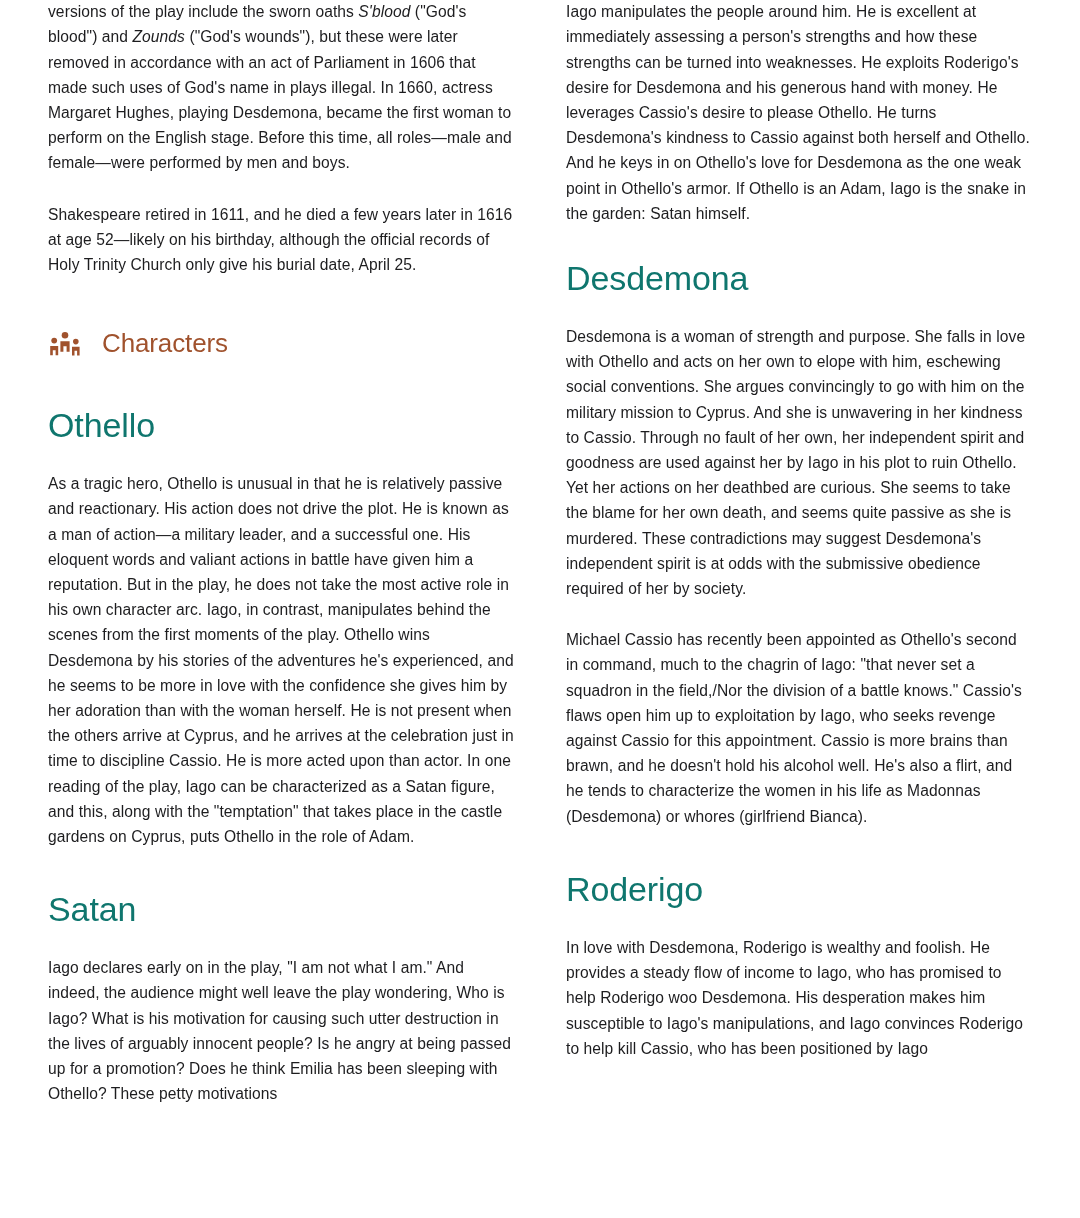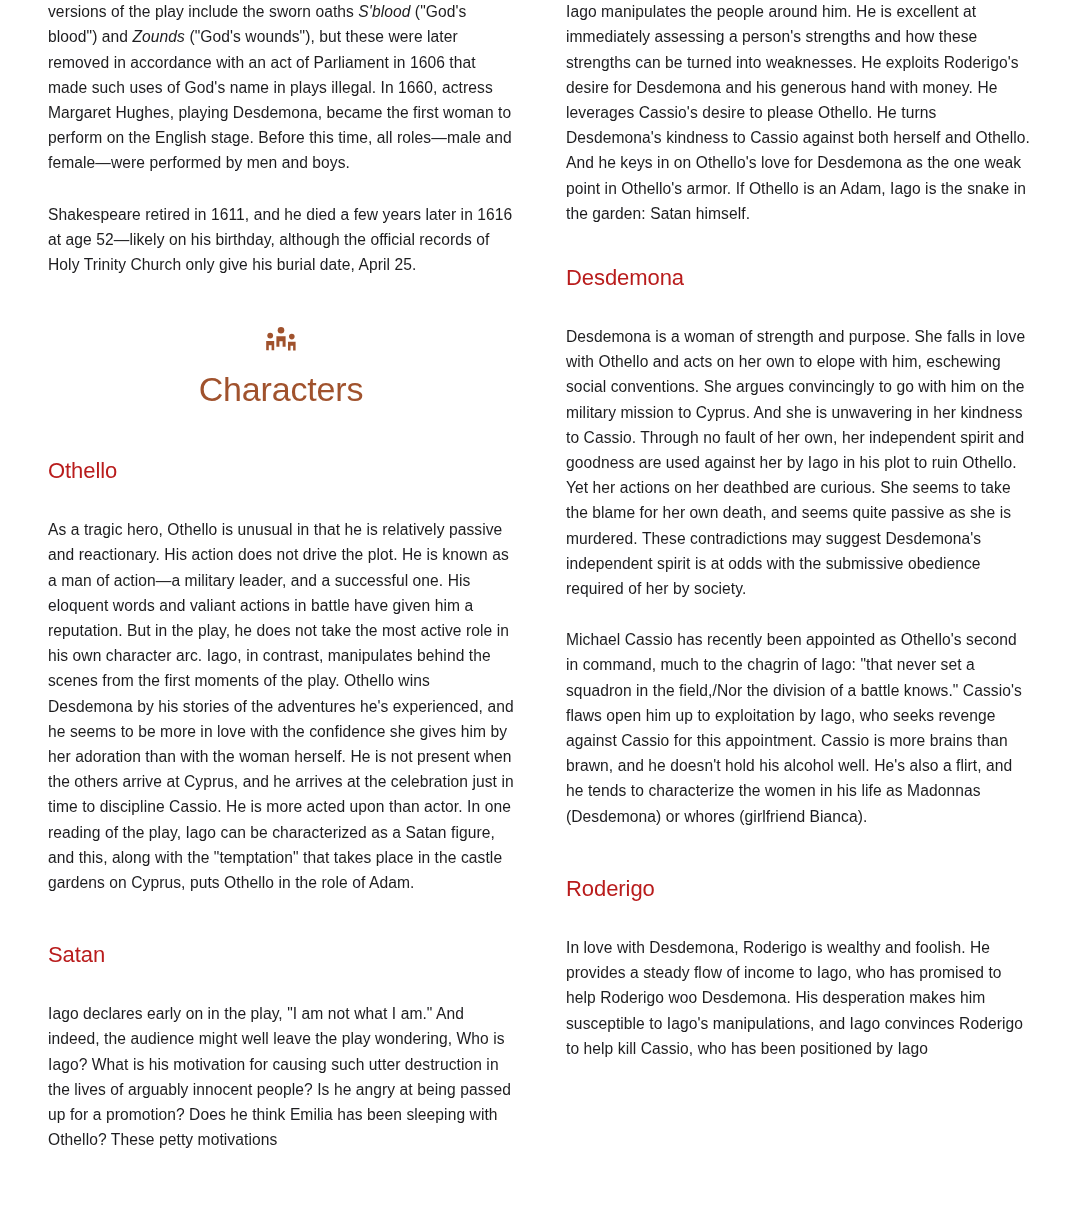--- a/index.html
+++ b/index.html
@@ -55,52 +55,51 @@
   p.body-text.tight-bottom {
     margin-bottom: 0;
   }
 
   em, .italic {
     font-style: italic;
   }
 
   h1.section-title {
     margin: 44px 0 0 0;
-    font-size: 34px;
+    font-size: 26px;
     line-height: 44px;
     font-weight: 400;
     color: #A0522D;
     letter-spacing: -0.005em;
     display: flex;
     align-items: center;
-    gap: 12px;
-    flex-direction: column;
+    gap: 20px;
   }
   h1.section-title .title-text {
     display: inline-block;
   }
 
   .group-icon {
     display: inline-flex;
     align-items: center;
     justify-content: center;
     width: 34px;
     height: 34px;
     flex: 0 0 34px;
     position: relative;
     top: 1px;
   }
   .group-icon svg { display: block; }
 
   h2.character-name {
     margin: 40px 0 26px 0;
-    font-size: 22px;
+    font-size: 34px;
     line-height: 40px;
     font-weight: 400;
-    color: #b91c1c;
+    color: #0f766e;
     letter-spacing: -0.003em;
   }
   h2.character-name.first-in-col {
     margin-top: 32px;
   }
   h2.character-name.after-section {
   }
 </style>
 </head>
 <body>

